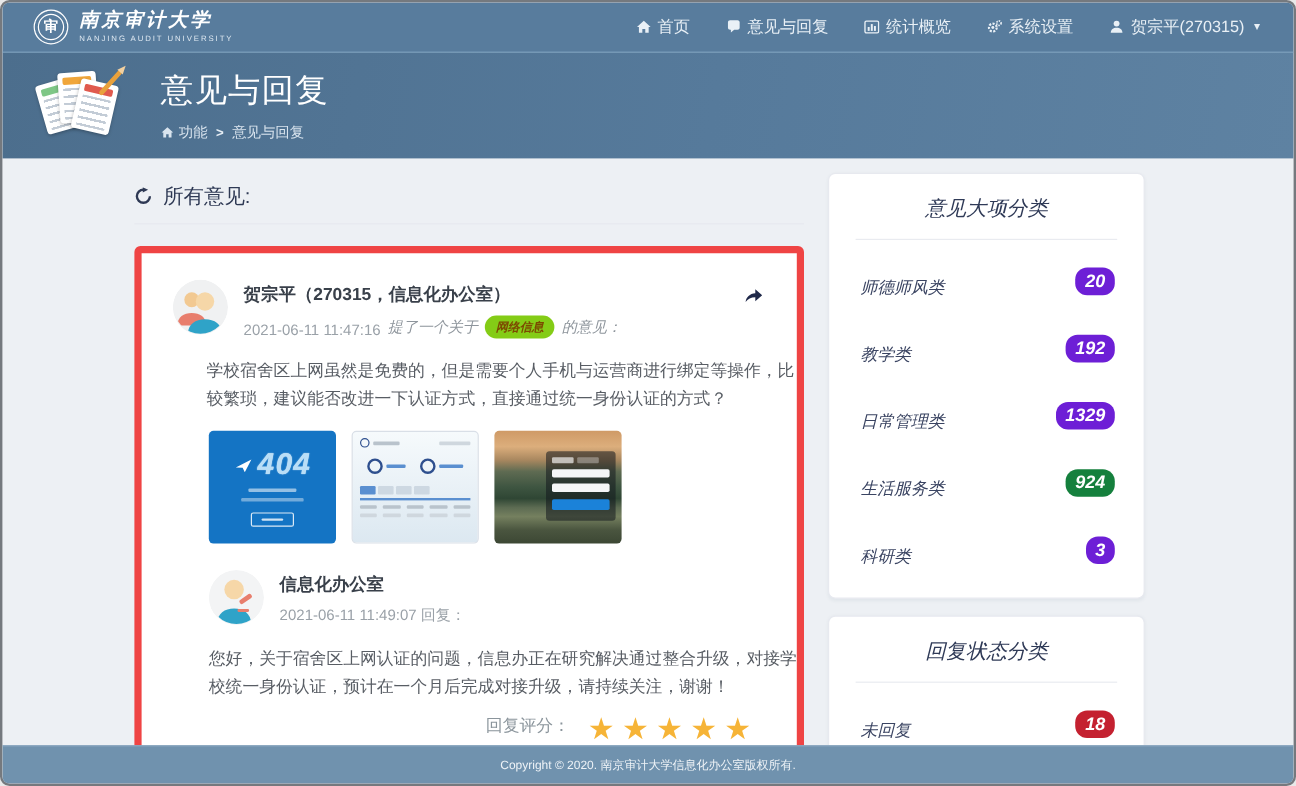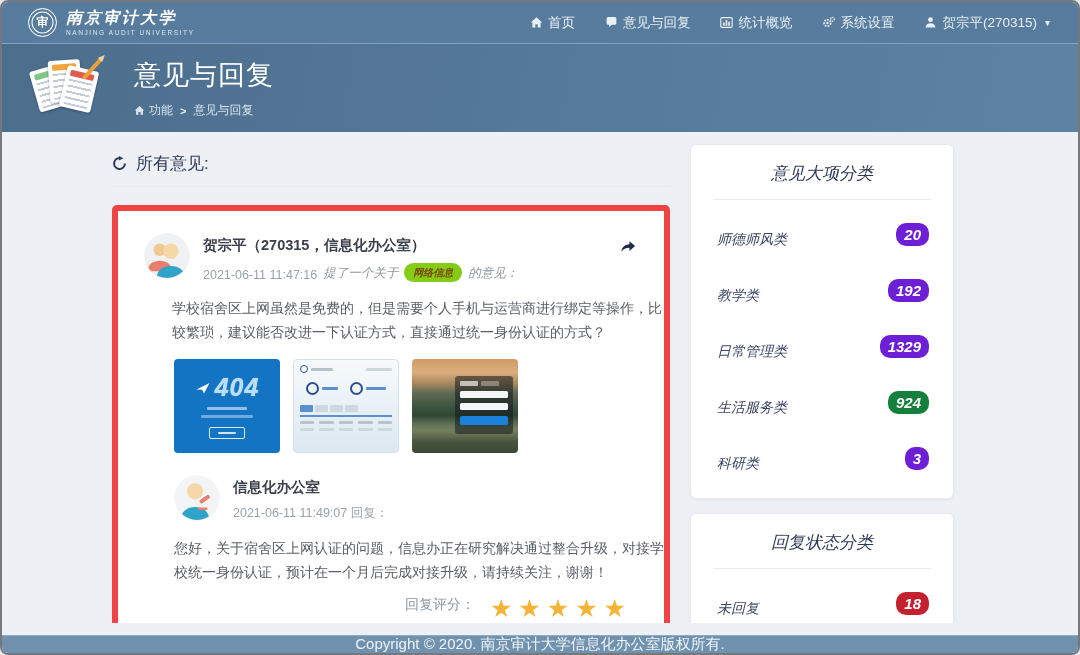--- a/index.html
+++ b/index.html
@@ -173,24 +173,24 @@
     padding: 13px 24px 13px 26px; cursor: pointer;
   }
   .cat-label { font-size: 14px; color: #3a4462; margin-top: 12px; }
   .count-badge {
     color: #ffffff; font-size: 15px; font-weight: bold;
     padding: 3px 8px; border-radius: 10px; min-width: 15px; text-align: center;
   }
 
   
   .footer {
-    position: absolute; left: 0; right: 0; bottom: 0; height: 18px;
+    position: absolute; left: 0; right: 0; bottom: 0; height: 32px;
     background: #7092ae; border-top: 1px solid #8fabc2;
     display: flex; align-items: center; justify-content: center;
-    font-size: 15px; color: #eef3f7;
+    font-size: 10px; color: #eef3f7;
   }
 </style>
 </head>
 <body>
 
 <div class="window">
 
   <div class="navbar">
     <div class="brand">
       <div class="seal">

